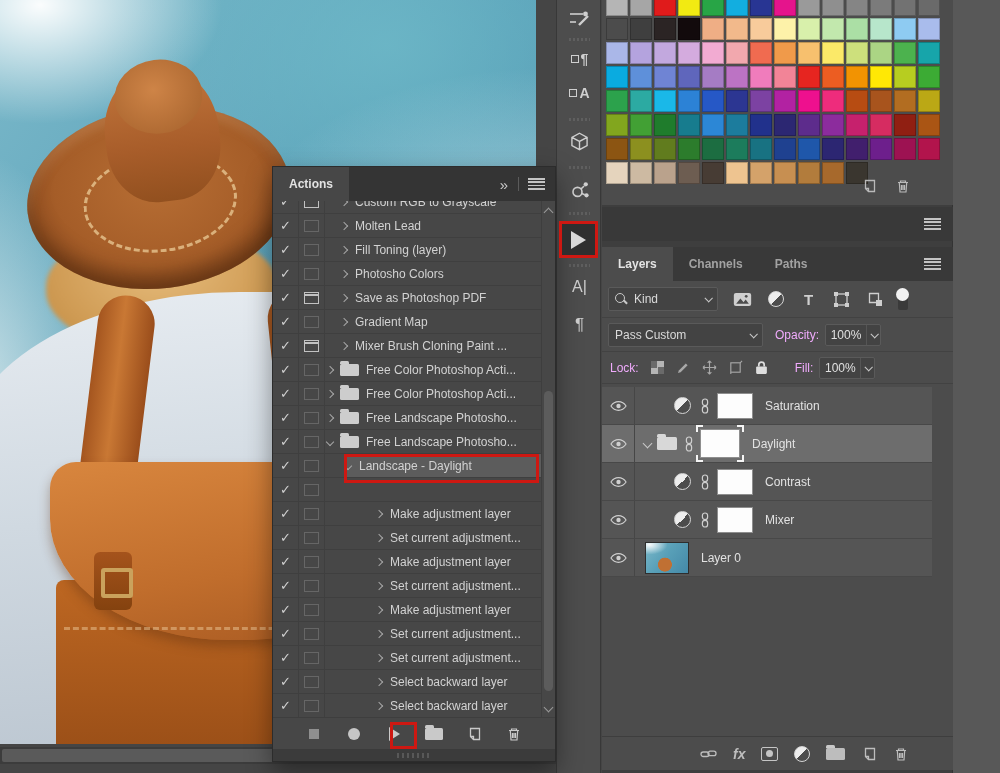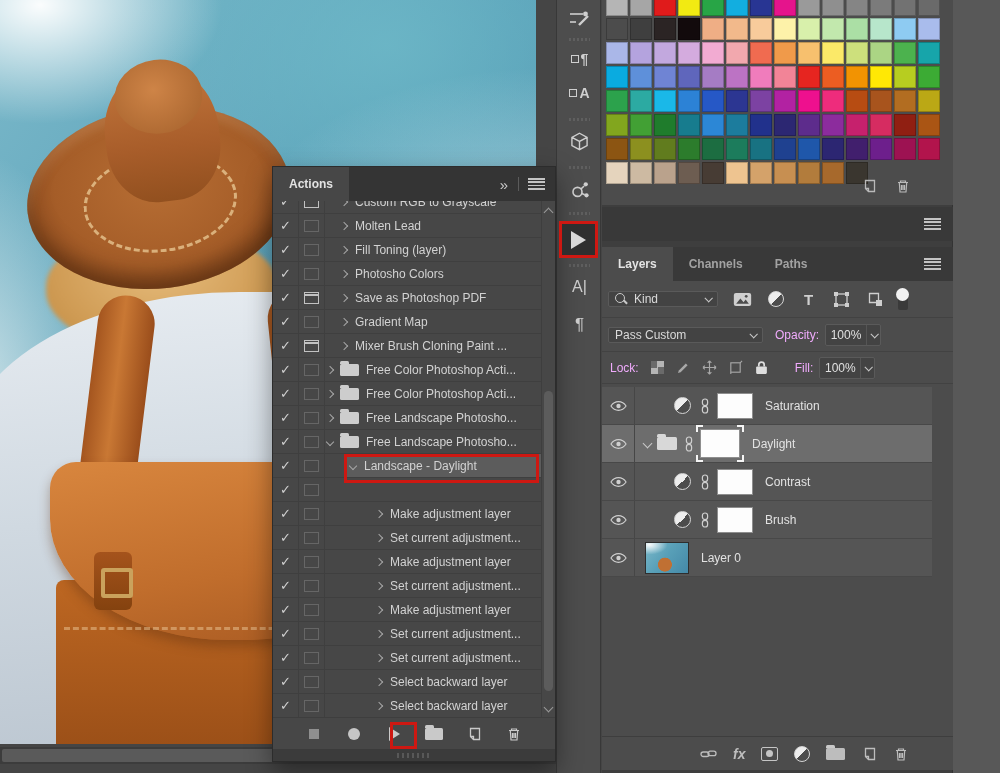--- a/index.html
+++ b/index.html
@@ -86,21 +86,21 @@
     transform:rotate(45deg); flex:none;}
   .k-folder-open .chev, .k-selected .chev{transform:rotate(135deg);}
   .afolder{display:none; width:19px; height:12px; background:#cdcdcd; border-radius:1.5px; position:relative; margin:0 7px; flex:none;}
   .afolder::before{content:""; position:absolute; top:-3px; left:0; width:9px; height:3px; background:#cdcdcd; border-radius:1.5px 1.5px 0 0;}
   .k-folder .afolder, .k-folder-open .afolder{display:block;}
   .albl{margin-left:8px;}
   .k-folder .albl, .k-folder-open .albl{margin-left:0;}
   .k-action .acontent{padding-left:16px;}
   .k-folder .acontent, .k-folder-open .acontent{padding-left:2px;}
   .k-step .acontent{padding-left:51px;}
-  .k-selected .acontent{margin-left:20px; background:#5c5c5c; padding-left:5px;}
+  .k-selected .acontent{margin-left:20px; background:#5c5c5c; }
   .ap-scrollbar{position:absolute; right:0; top:34px; width:14px; height:518px; background:#474747; border-left:1px solid #3e3e3e;}
   .sb-chev{position:absolute; left:3px; width:7px; height:7px; border-top:1.5px solid #9a9a9a; border-right:1.5px solid #9a9a9a;}
   .sb-up{top:8px; transform:rotate(-45deg);}
   .sb-down{bottom:8px; transform:rotate(135deg);}
   .sb-thumb{position:absolute; left:2px; width:9px; top:190px; height:300px; background:#5c5c5c; border-radius:5px;}
   .ap-footer{position:absolute; left:0; right:0; bottom:12px; height:32px; display:flex; align-items:center;
     justify-content:center; gap:22px; background:#474747; border-top:1px solid #3e3e3e;}
   .ap-footer .ic{display:flex; align-items:center; justify-content:center; width:18px; height:18px;}
   .stop-sq{width:10px; height:10px; background:#8f8f8f;}
   .rec-ci{width:12px; height:12px; border-radius:50%; background:#c6c6c6;}
@@ -123,21 +123,21 @@
   .tabs{display:flex; height:34px;}
   .tab{height:34px; line-height:34px; padding:0 16px; color:#a2a2a2; font-weight:bold;}
   .tab.active{background:#4c4c4c; color:#e3e3e3;}
   .bar-menu{margin-left:auto; margin-right:12px;}
 
   #layers-group{position:absolute; left:0; top:247px; width:351px; height:523px; background:#4c4c4c;}
   .ctl-row{display:flex; align-items:center; border-bottom:1px solid #424242; padding:0 6px;}
   .filter-row{height:37px; margin-top:34px;}
   .blend-row{height:34px;}
   .lock-row{height:32px;}
-  .dd{height:16px; background:#434343; border:1px solid #5a5a5a; border-radius:2px; display:flex; align-items:center; padding:0 6px; color:#dadada;}
+  .dd{height:24px; background:#434343; border:1px solid #5a5a5a; border-radius:2px; display:flex; align-items:center; padding:0 6px; color:#dadada;}
   .kind-dd{width:110px;}
   .blend-dd{width:155px;}
   .dd .ddchev{margin-left:auto;}
   .ddchev{width:6px; height:6px; border-right:1.4px solid #c9c9c9; border-bottom:1.4px solid #c9c9c9; transform:rotate(45deg) translateY(-1px); flex:none;}
   .mag{width:13px; height:13px; position:relative; margin-right:6px; flex:none;}
   .mag::before{content:""; position:absolute; left:0; top:0; width:8px; height:8px; border:1.5px solid #c9c9c9; border-radius:50%;}
   .mag::after{content:""; position:absolute; left:8px; top:8px; width:5px; height:1.6px; background:#c9c9c9; transform:rotate(45deg);}
   .ficon{width:33px; display:flex; justify-content:center; align-items:center; color:#cfcfcf;}
   .ficon.t{font-weight:bold; font-size:15px;}
   .adj-circle{width:16px; height:16px; border-radius:50%; border:1px solid #d5d5d5;
@@ -874,21 +874,21 @@
 
     <i class="ladj"></i>
     <span class="llink">
       <svg width="8" height="16" viewBox="0 0 8 16" fill="none" stroke="#cfcfcf" stroke-width="1.2">
         <rect x="1.4" y="1" width="5.2" height="6.6" rx="2.6"></rect>
                   <rect x="1.4" y="8.4" width="5.2" height="6.6" rx="2.6"></rect>
       </svg>
     </span>
     <span class="lmask"></span>
 
-    <span class="lname">Brush</span>
+    <span class="lname">Mixer</span>
   </div>
             <div class="lrow lk-image">
     <span class="eyecol">
       <svg width="17" height="12" viewBox="0 0 18 12">
         <path d="M1 6s3-4.6 8-4.6S17 6 17 6s-3 4.6-8 4.6S1 6 1 6z" fill="none" stroke="#cfcfcf" stroke-width="1.2"></path>
         <circle cx="9" cy="6" r="2.3" fill="#cfcfcf"></circle>
       </svg>
     </span>
 
     <span class="lthumb"></span>

